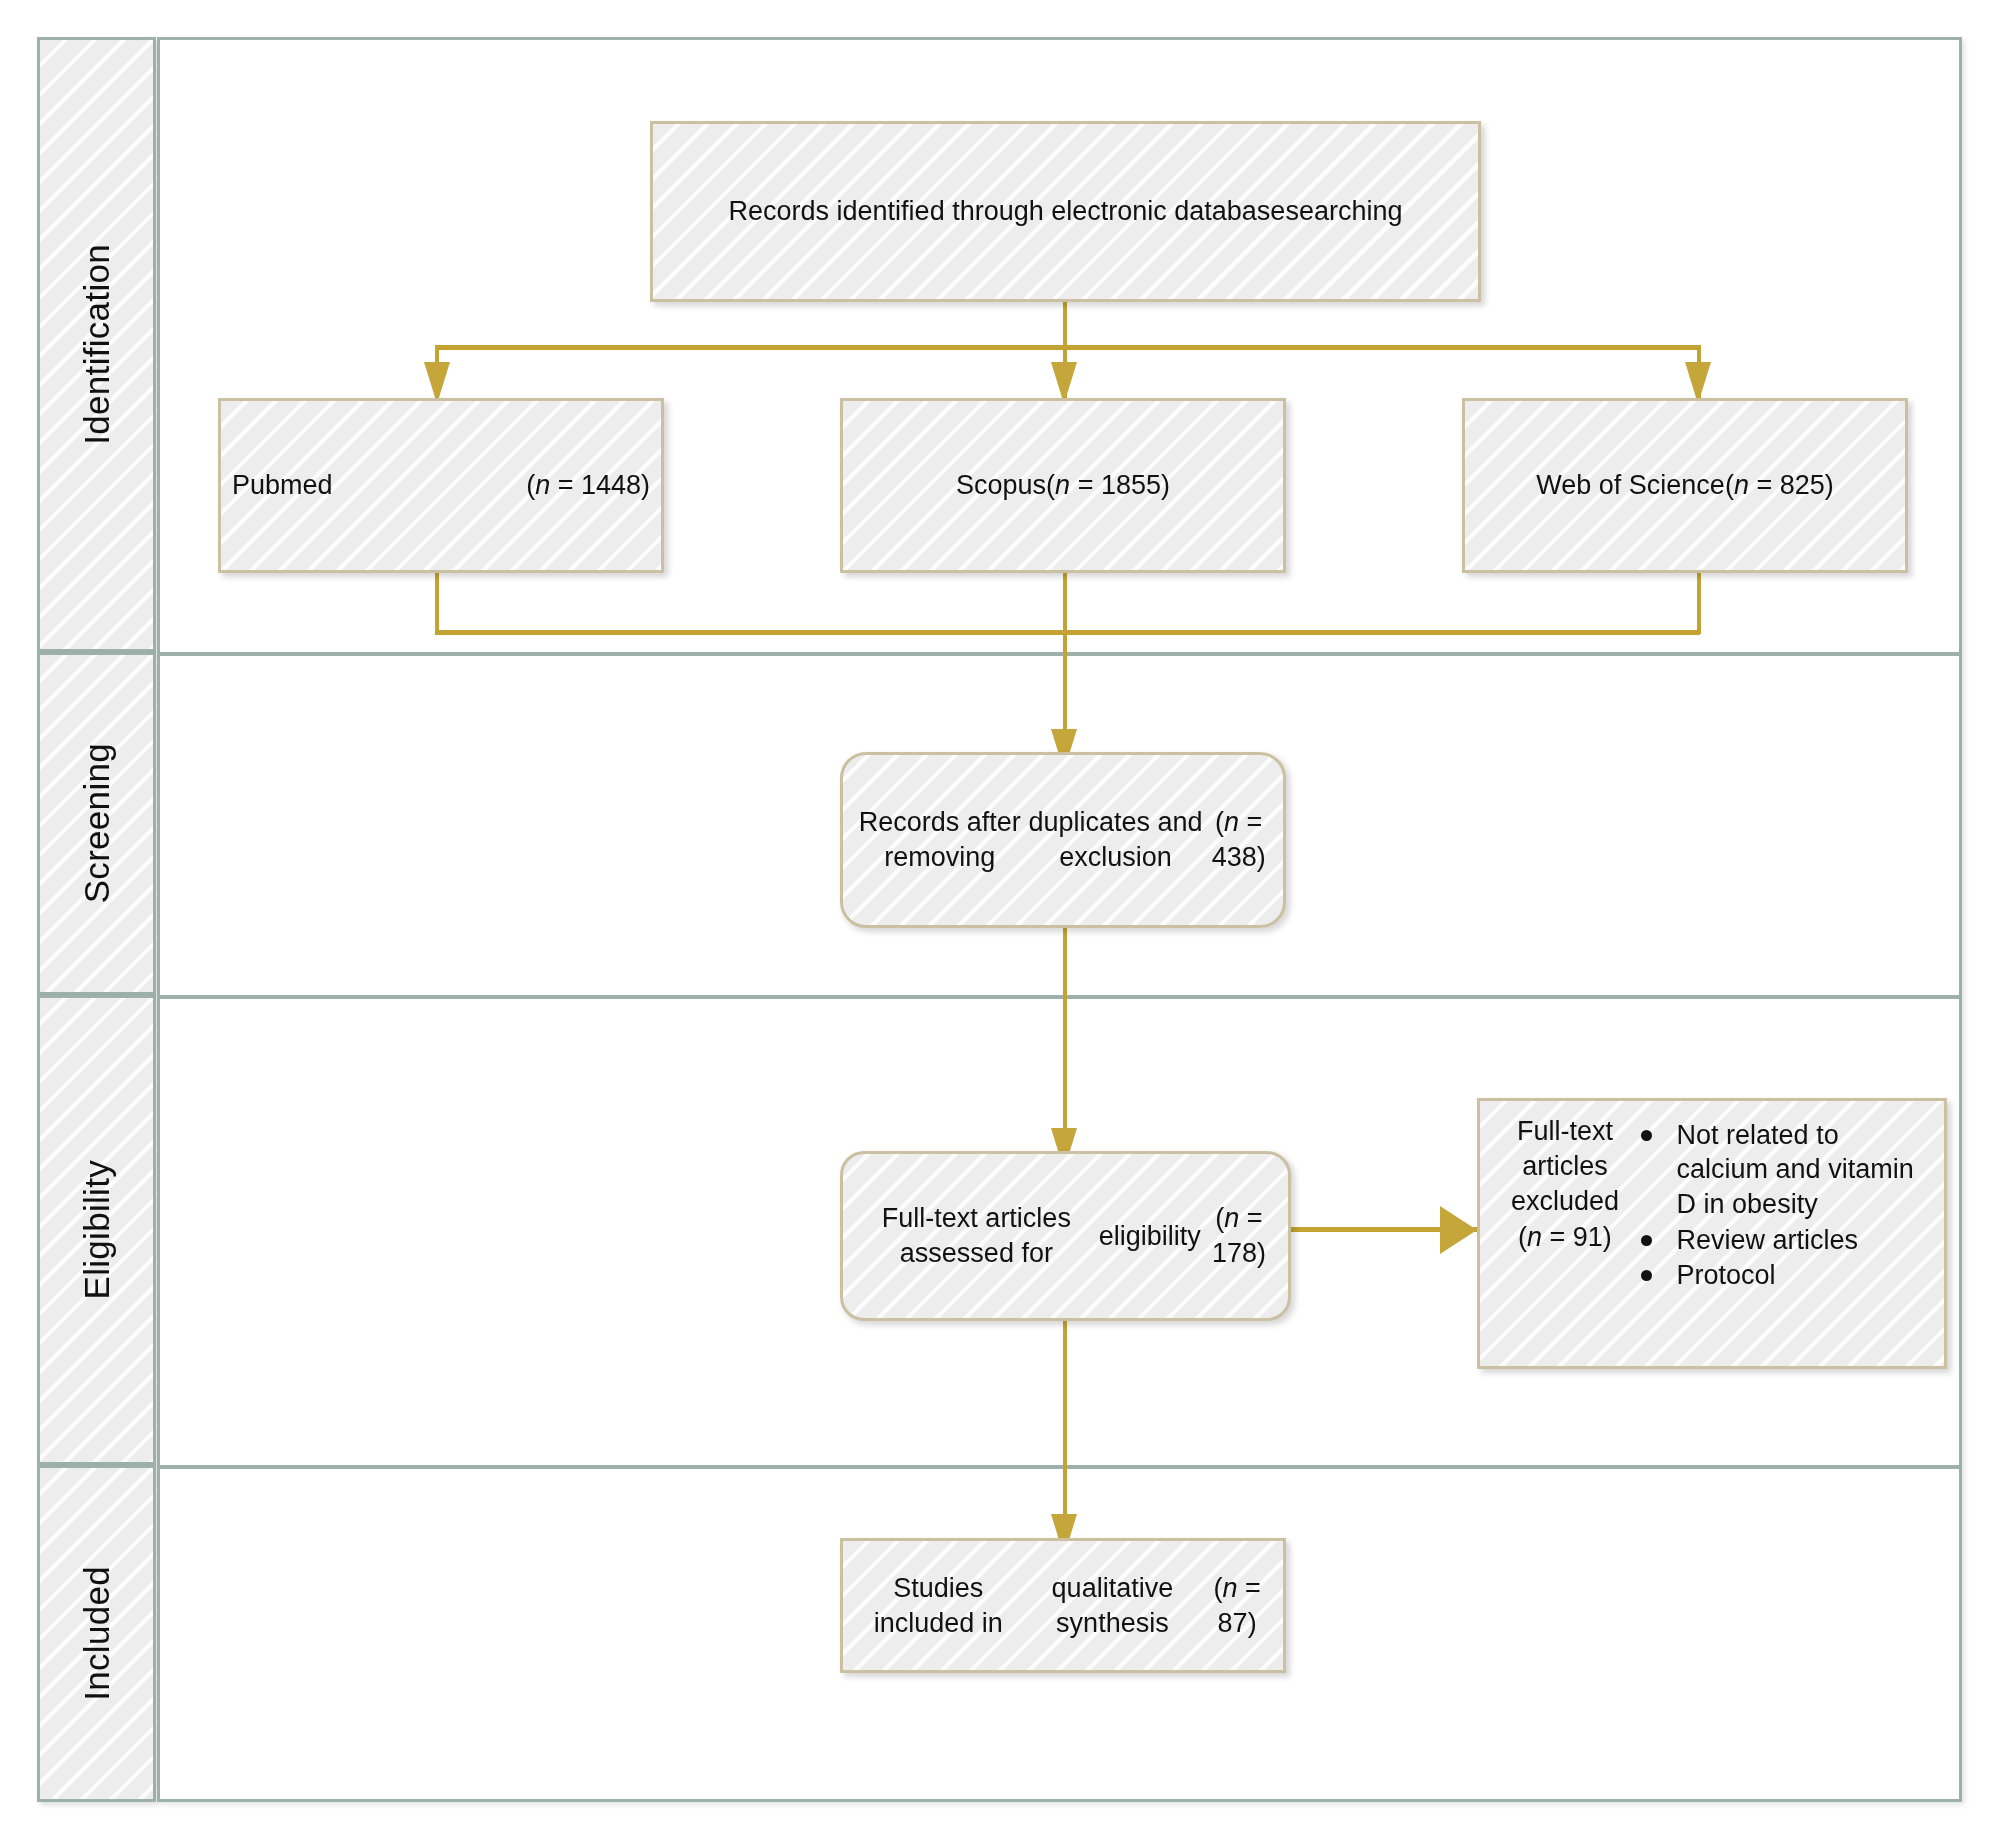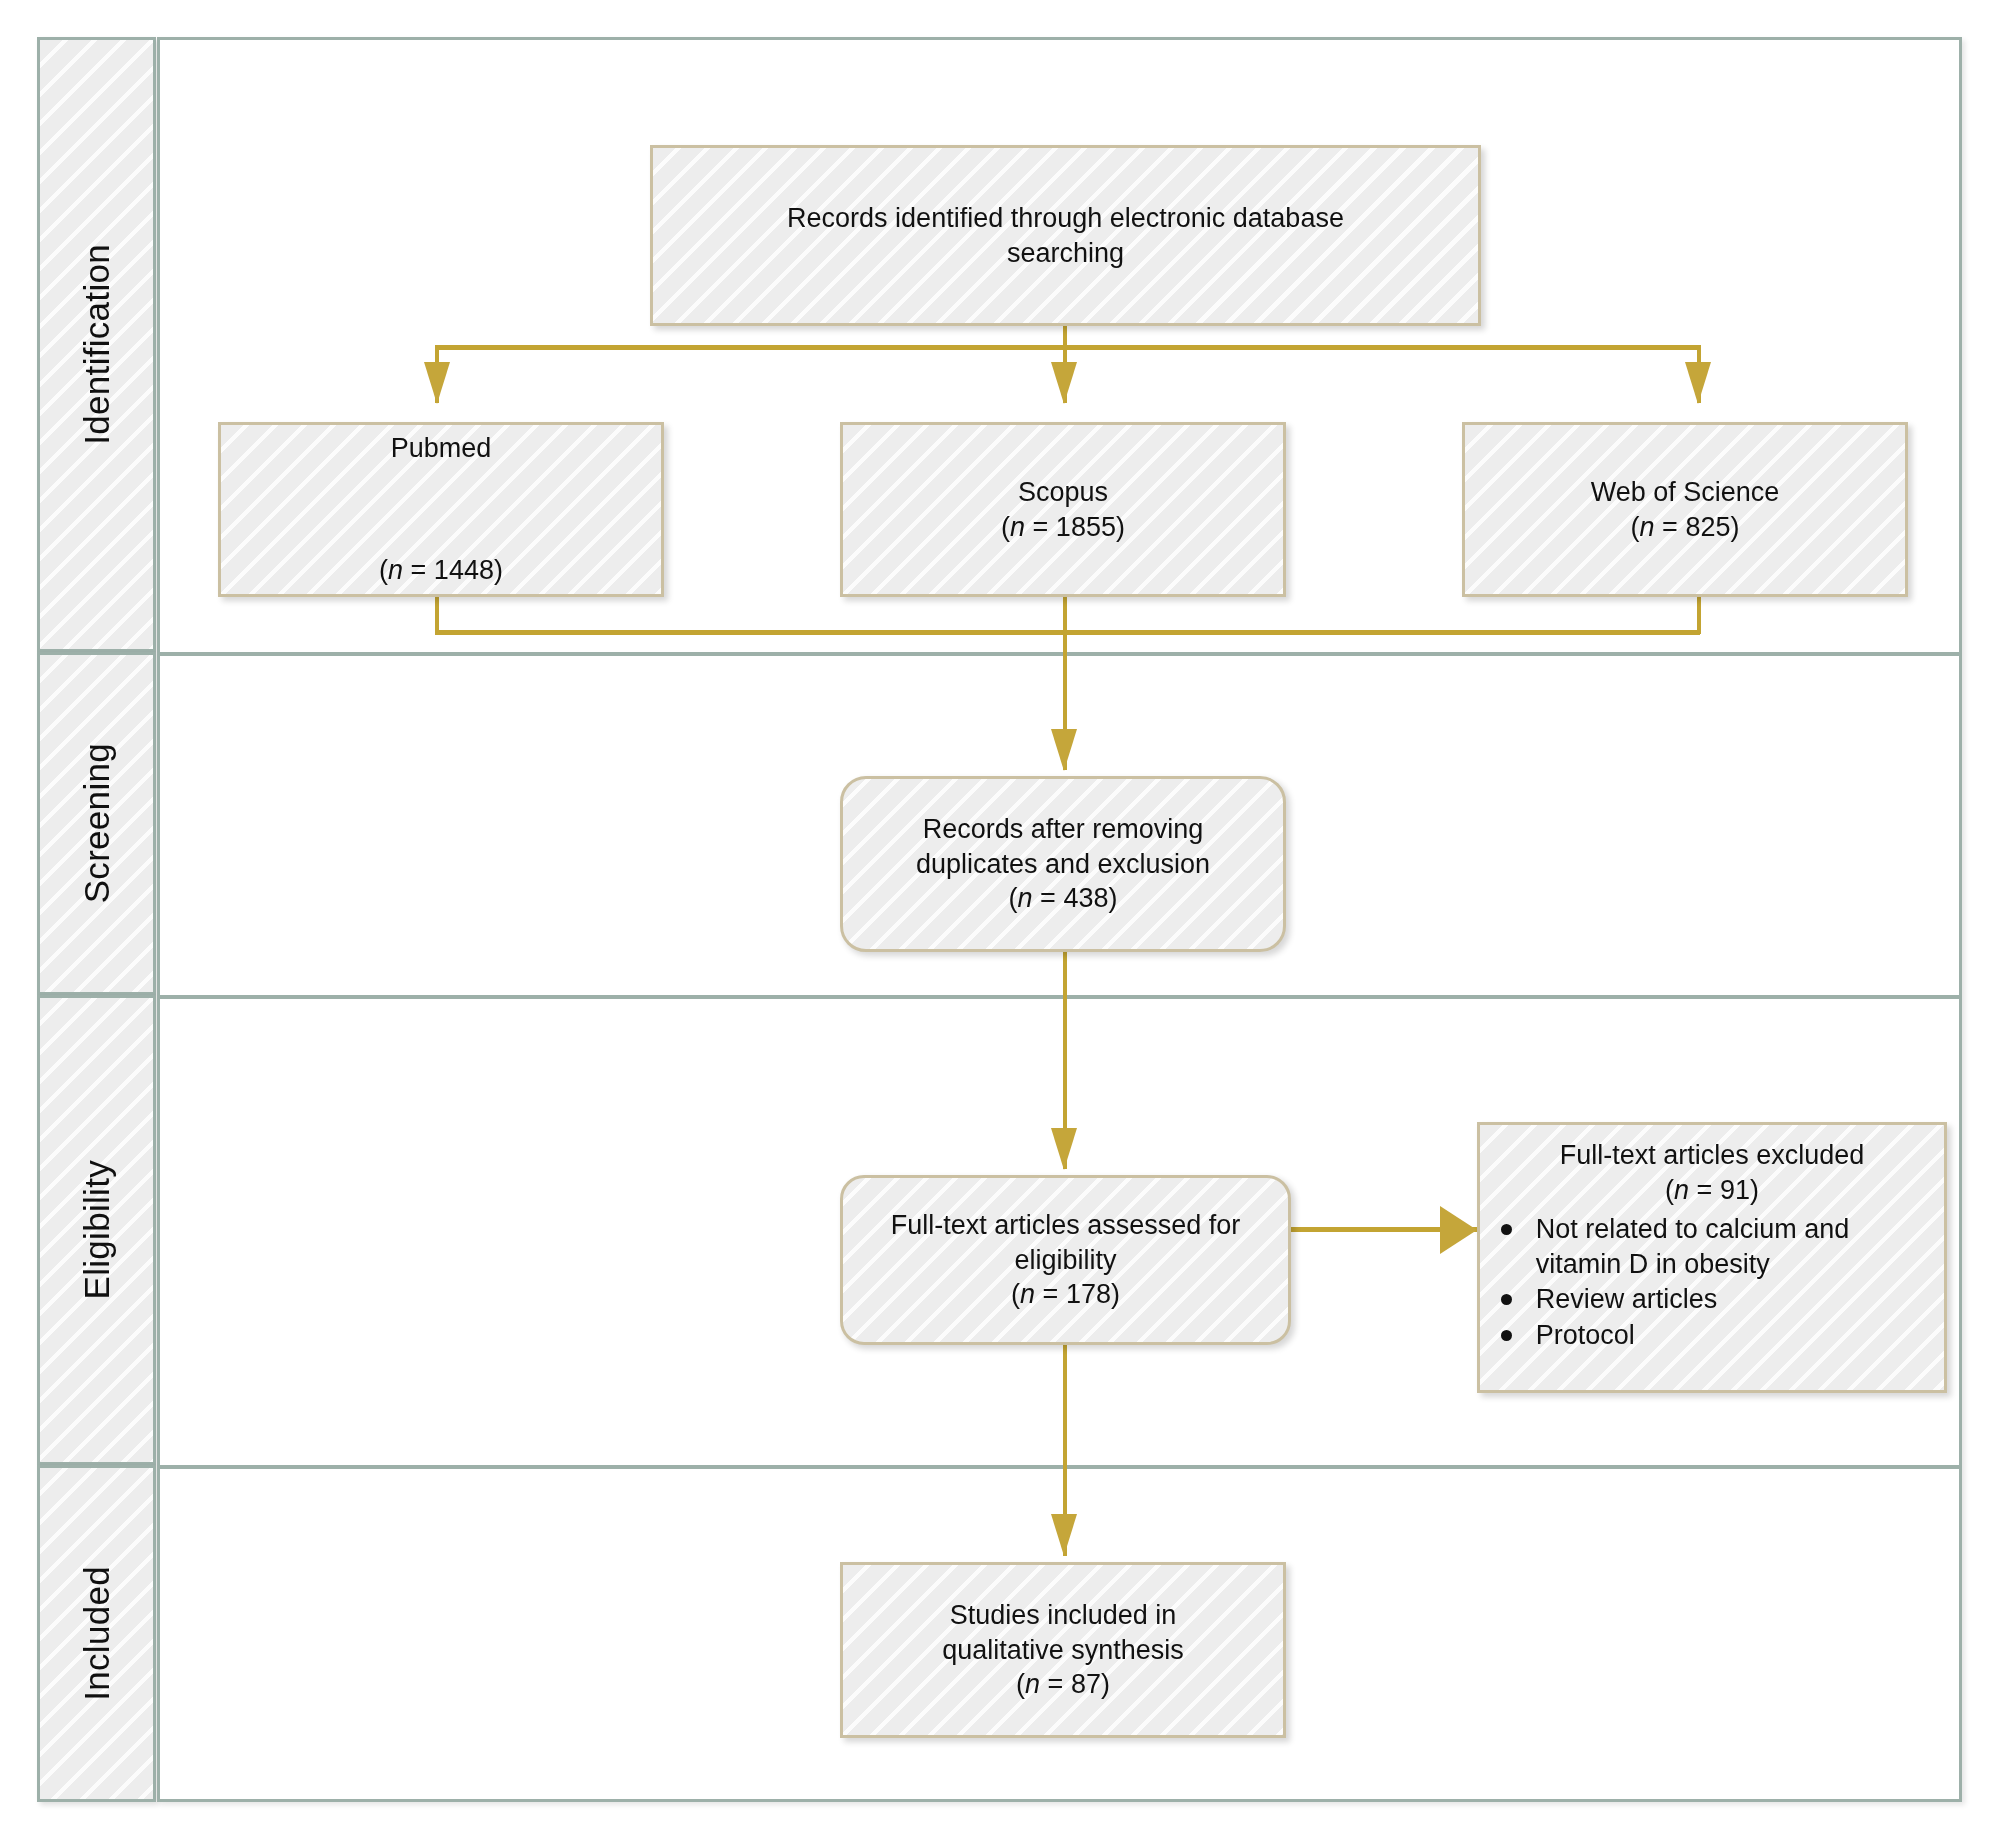--- a/index.html
+++ b/index.html
@@ -80,29 +80,28 @@
     background: #9db0a9;
   }
 
   
   .flow-box {
     position: absolute;
     box-sizing: border-box;
     border: 3.6px solid #cbc0a2;
     box-shadow: 3.6px 3.6px 6px rgba(0,0,0,0.16);
     display: flex;
-    flex-direction: column;
+    flex-direction: row;
     align-items: center;
     justify-content: center;
     padding: 6px 11px;
     color: #111111;
     font-size: 27px;
     line-height: 1.28;
     text-align: center;
-    margin-top: 24px;
   }
   .flow-box .line { display: block; }
   .flow-box .n-italic { font-style: italic; }
 
   
   .excl-box {
     align-items: stretch;
     justify-content: flex-start;
     padding: 13.3px 14.5px 13.3px 14.5px;
   }
@@ -277,21 +276,21 @@
         <span class="bullet-dot"></span>
         <span>Review articles</span>
       </li>
       <li>
         <span class="bullet-dot"></span>
         <span>Protocol</span>
       </li>
     </ul>
   </div>
 
-  <div class="flow-box hatch" style="left:840px; top:1538px; width:446px; height:176px;">
+  <div class="flow-box hatch" style="left:840px; top:1538px; width:446px; height:135px;">
     <span class="line">Studies included in</span>
     <span class="line">qualitative synthesis</span>
     <span class="line">
       <span>(</span><span class="n-italic">n</span><span> = 87)</span>
     </span>
   </div>
 
 </div>
 
 

